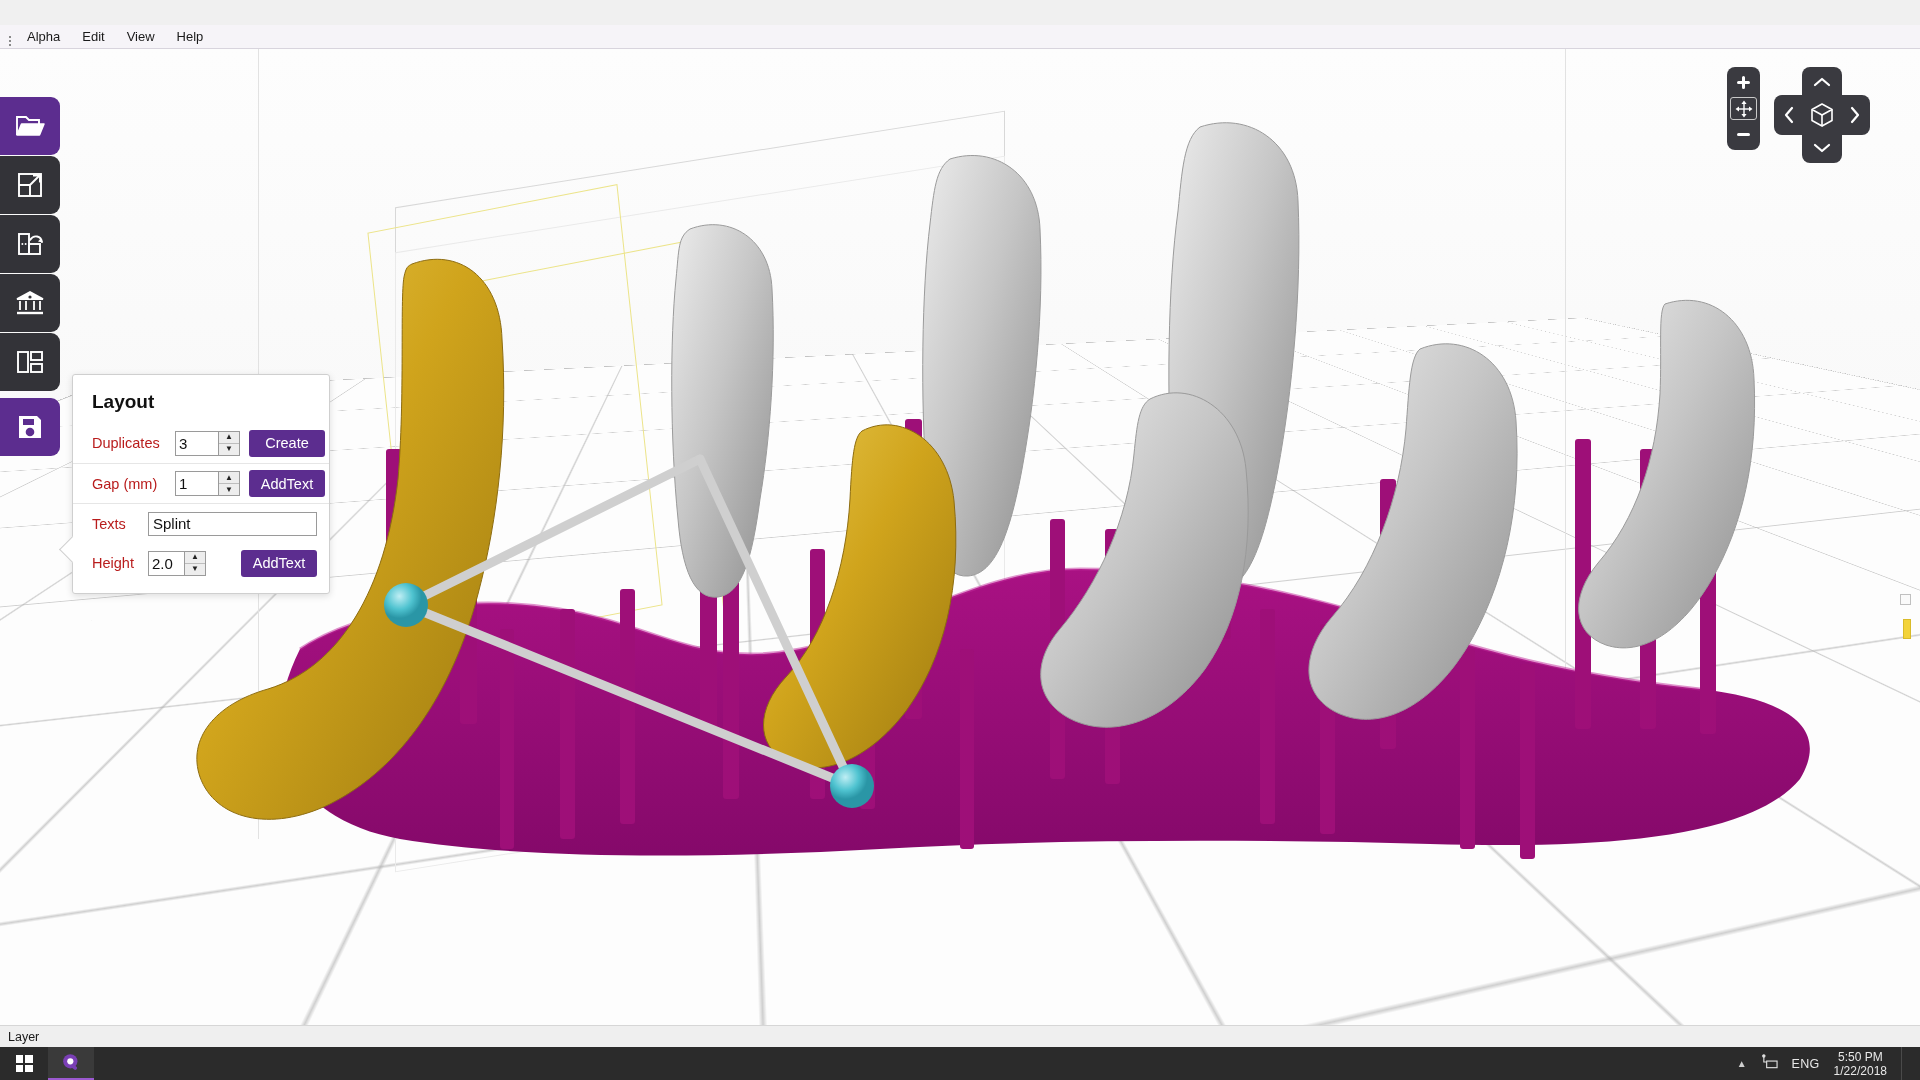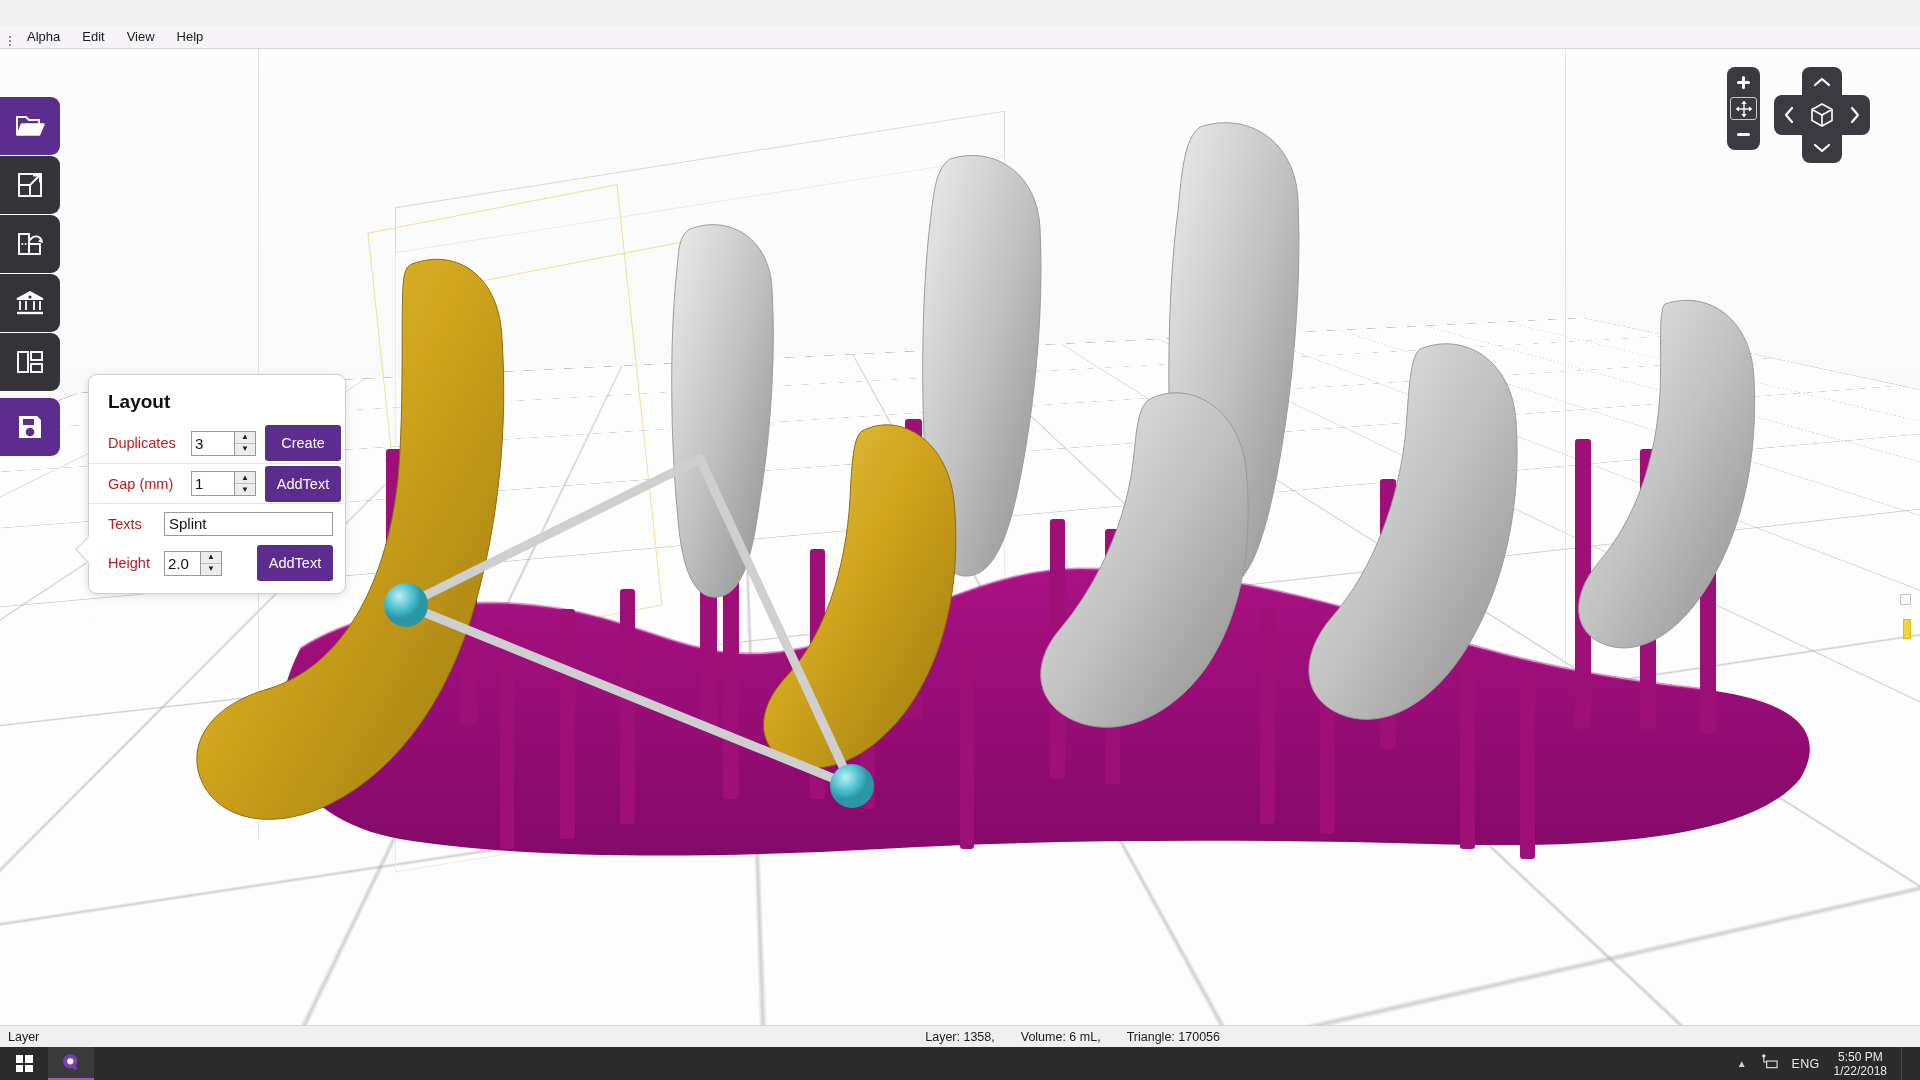--- a/index.html
+++ b/index.html
@@ -101,22 +101,22 @@
     background:#333338; border-radius:0 9px 9px 0;
     display:flex; align-items:center; justify-content:center;
     color:#fff;
   }
   .tool.active { background:#5c2d8f; }
   .tool.sep { margin-top:7px; }
   .tool svg { display:block; }
 
   
   .panel {
-    position:absolute; left:88px; top:325px; width:258px;
-    background:#ffffff; border:1px solid #cfcfcf; border-radius:9px;
+    position:absolute; left:72px; top:325px; width:258px;
+    background:#ffffff; border:1px solid #cfcfcf; border-radius:3px;
     box-shadow:0 2px 7px rgba(0,0,0,.13);
     padding:12px 0 10px 0;
   }
   .panel:before {
     content:""; position:absolute; left:-10px; top:165px;
     width:18px; height:18px; background:#fff;
     border-left:1px solid #cfcfcf; border-bottom:1px solid #cfcfcf;
     transform:rotate(45deg);
   }
   .panel-title {
@@ -150,21 +150,21 @@
   .spin-btns span:first-child { border-bottom:1px solid #bdbdbd; }
   .txtfield {
     height:24px; border:1px solid #9a9a9a; background:#fff; flex:1;
   }
   .txtfield input {
     border:0; outline:0; width:100%; height:100%; padding:0 4px;
     font-family:"Liberation Sans", sans-serif; font-size:15px; color:#111;
     background:transparent;
   }
   .pbtn {
-    margin-left:auto; min-width:76px; height:36px; padding:0 10px;
+    margin-left:auto; min-width:76px; height:27px; padding:0 10px;
     background:#5c2d8f; color:#fff; border:0; border-radius:3px;
     font-family:"Liberation Sans", sans-serif; font-size:14.5px;
     cursor:pointer;
     text-align:center;
   }
 
   
   .navwidget { position:absolute; right:50px; top:18px; display:flex; align-items:flex-start; gap:14px; }
   .zoomcol {
     width:33px; background:#3a3a40; border-radius:8px; padding:4px 0;
@@ -535,25 +535,20 @@
     </div>
 
     <div class="edge-marks">
       <div class="edge-sq"></div>
       <div class="edge-pen"></div>
     </div>
   </div>
 
   <div class="statusbar">
     <div class="status-left">Layer</div>
-    <div class="status-right">
-      <span>Layer: 1358,</span>
-      <span>Volume: 6 mL,</span>
-      <span>Triangle: 170056</span>
-    </div>
   </div>
 
   <div class="taskbar">
     <div class="start">
       <div class="win">
           <i></i>
           <i></i>
           <i></i>
           <i></i>
         </div>

